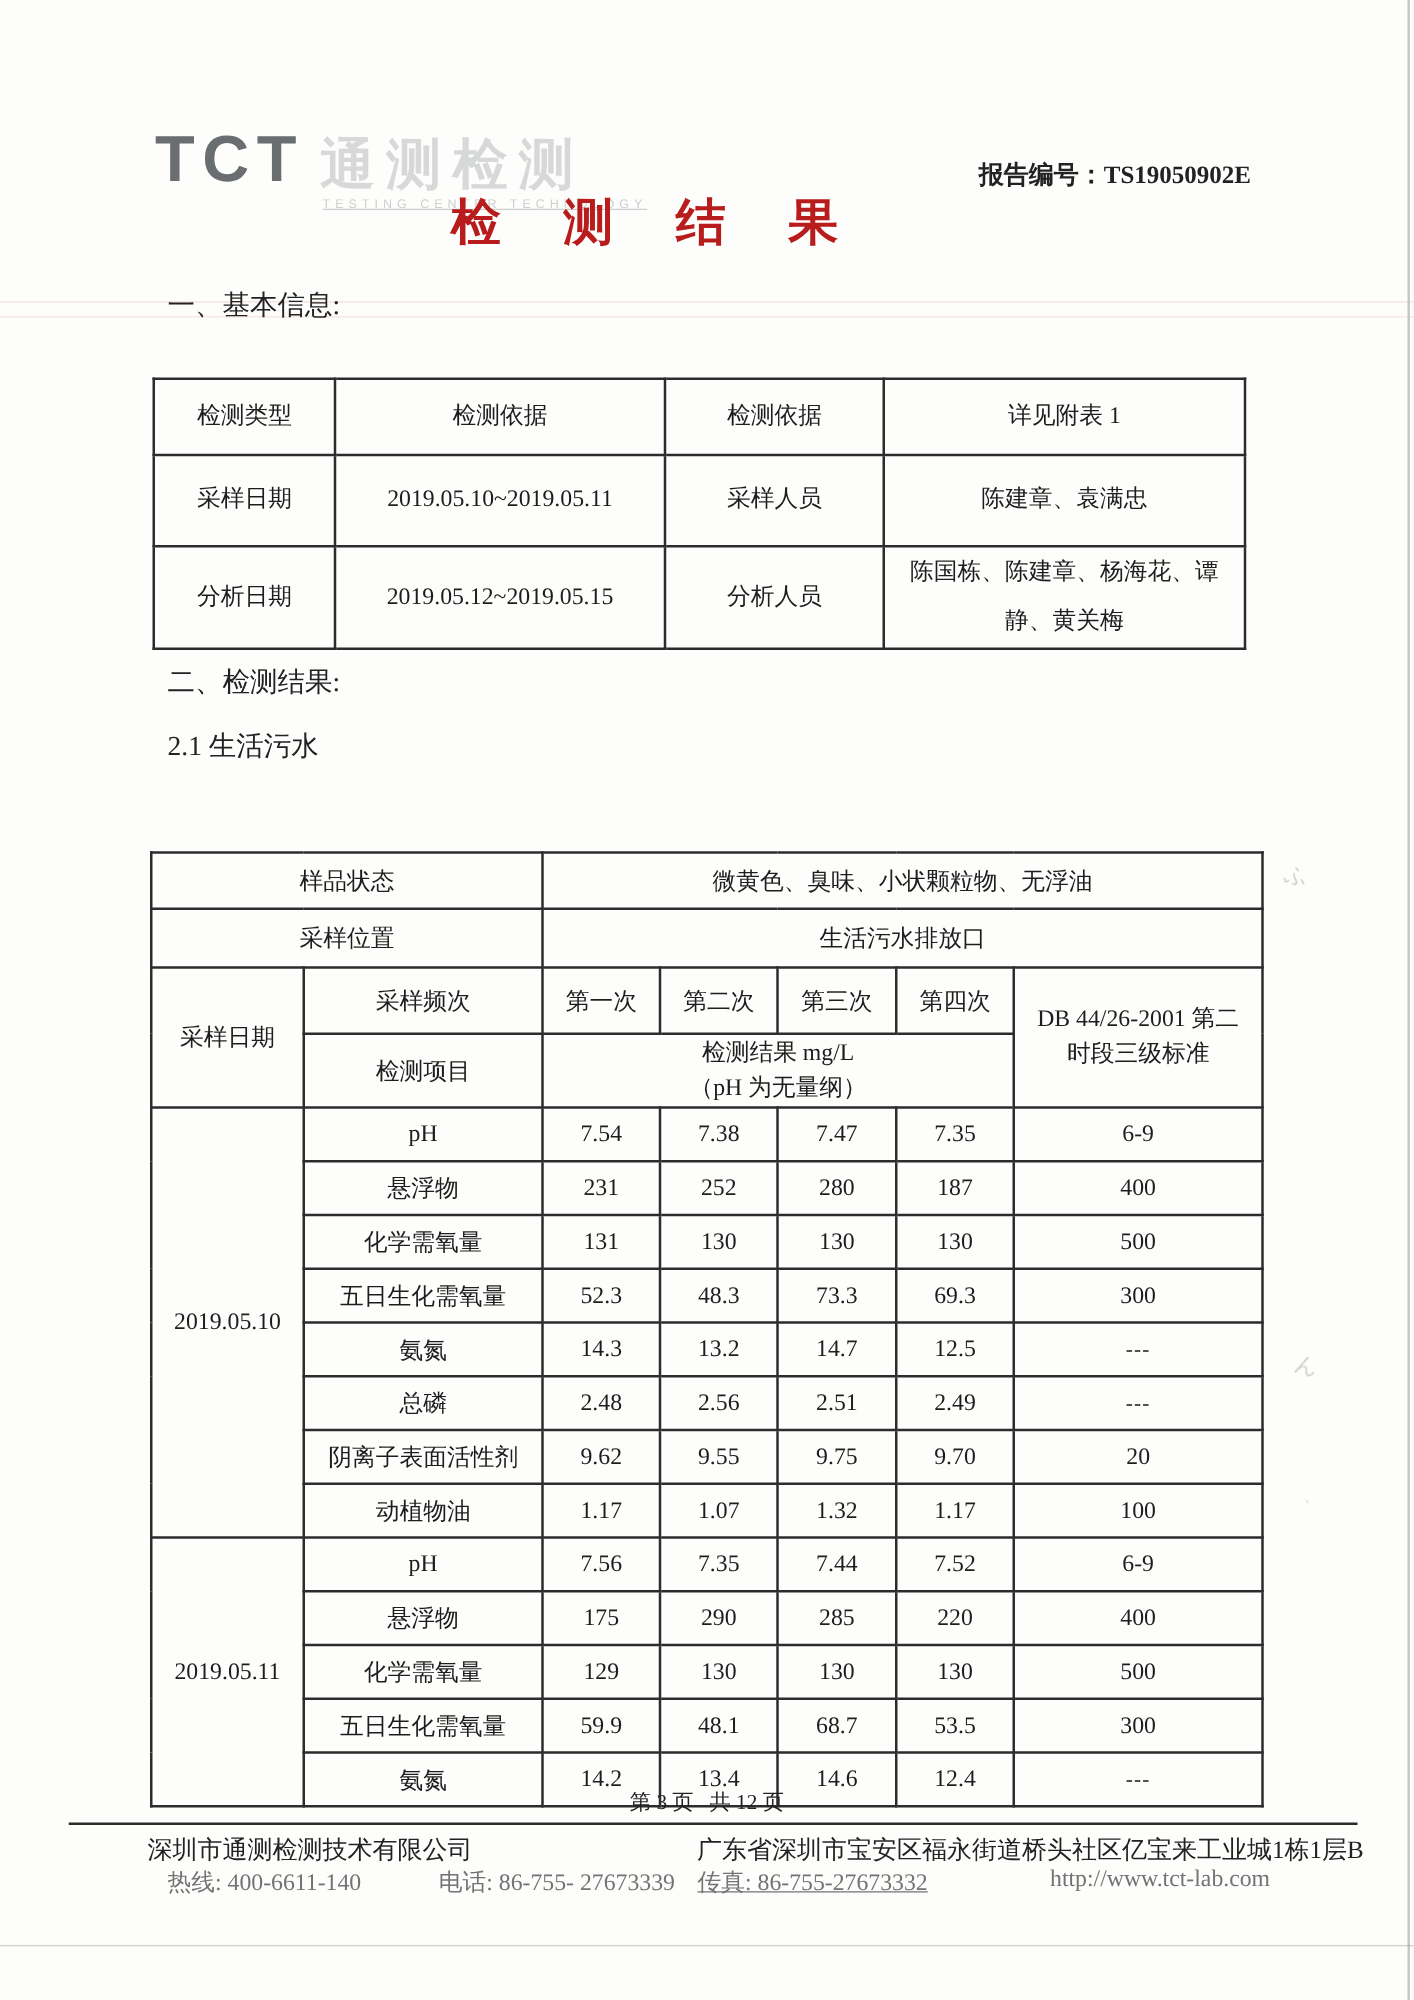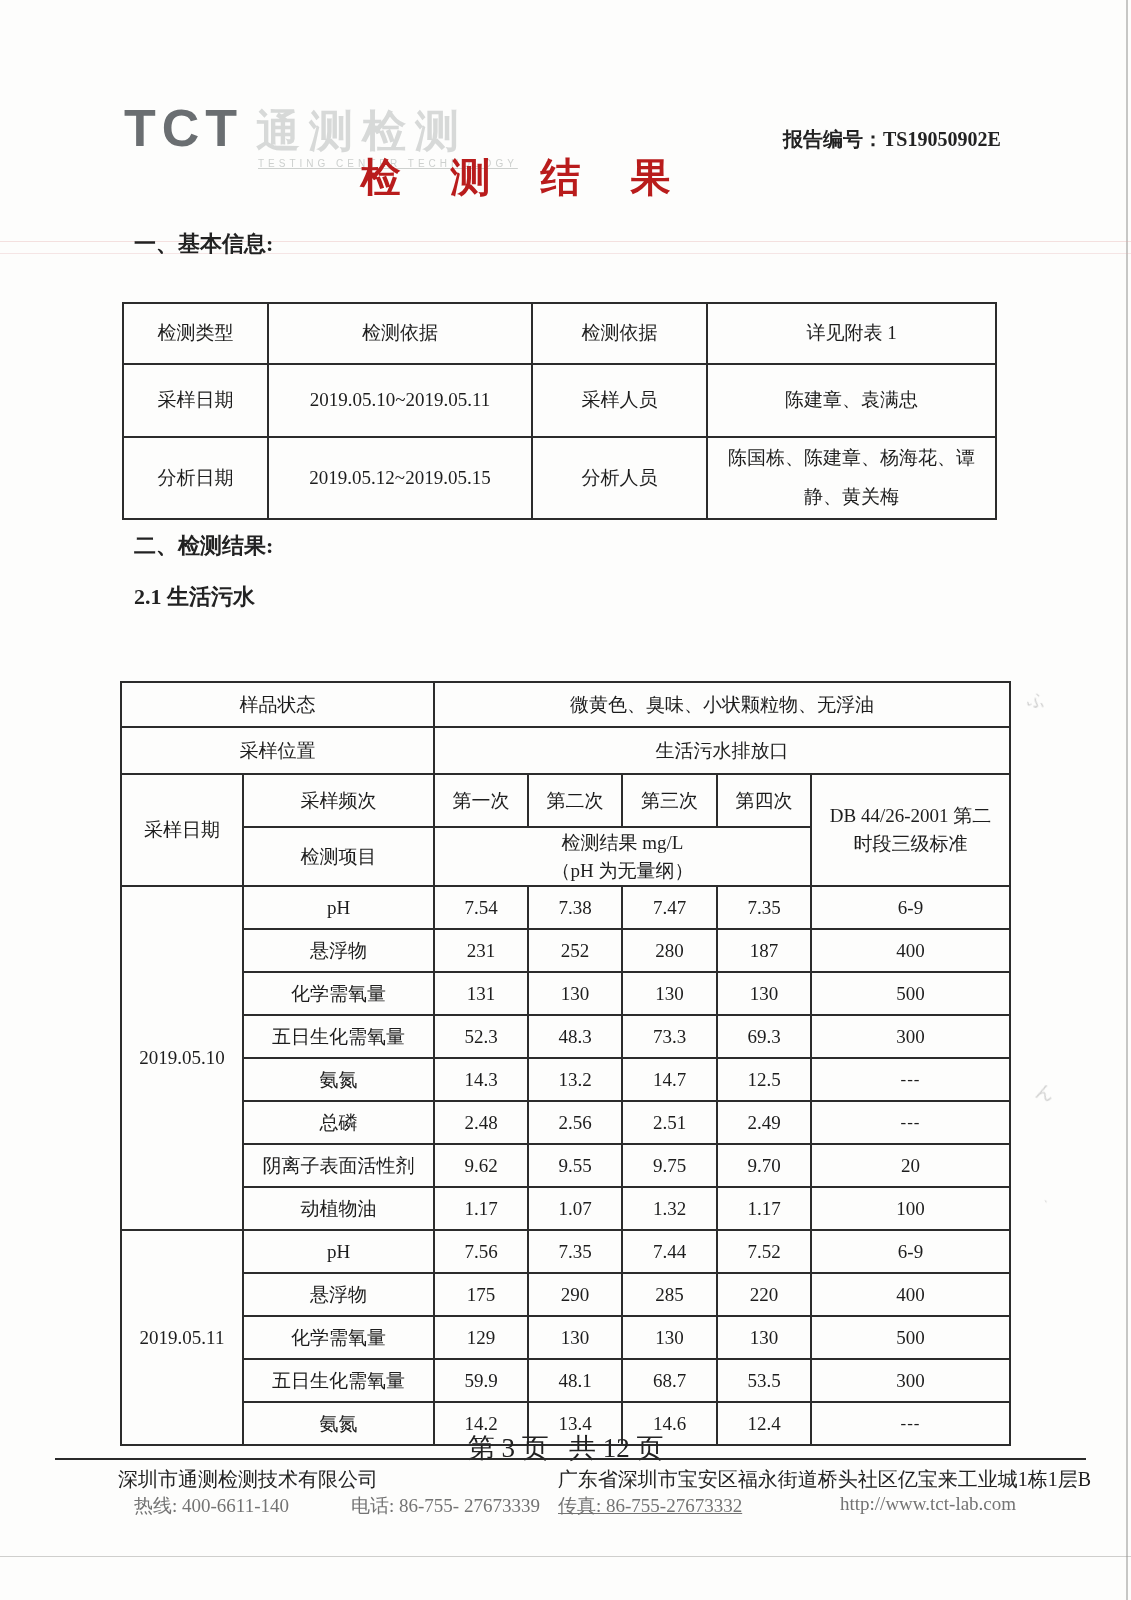--- a/index.html
+++ b/index.html
@@ -28,21 +28,21 @@
   .logo-sub{
     position:absolute;left:134px;top:62px;font-family:"Liberation Sans","DejaVu Sans",sans-serif;
     font-size:10px;color:#cdd0ce;letter-spacing:4px;white-space:nowrap;text-decoration:underline;
   }
   .report-no{position:absolute;left:783px;top:126px;font-size:20px;font-weight:bold;color:#222;white-space:nowrap;}
   .doc-title{
     position:absolute;left:0;top:150px;width:1031px;text-align:center;
     font-size:40px;font-weight:bold;color:#b91c1c;letter-spacing:50px;text-indent:50px;white-space:nowrap;
   }
   
-  .sec-heading{position:absolute;font-size:22px;font-weight:bold;color:#222;white-space:nowrap;}
+  .sec-heading{position:absolute;font-size:22px;font-weight:normal;color:#222;white-space:nowrap;}
   .h-basic{left:134px;top:229px;}
   .h-results{left:134px;top:531px;}
   .h-sub{left:134px;top:582px;}
   
   table{border-collapse:collapse;table-layout:fixed;margin-top:15px;}
   td{
     border:2px solid #2c2c2c;text-align:center;vertical-align:middle;
     font-size:19px;color:#1d1d1d;padding:0 4px;overflow:hidden;
   }
   .tbl-basic{position:absolute;left:122px;top:287px;width:873px;}
@@ -54,21 +54,21 @@
   .tbl-results .hA{height:45px;}
   .tbl-results .hB{height:47px;}
   .tbl-results .hC{height:53px;}
   .tbl-results .hD{height:59px;}
   .tbl-results .dr{height:43px;}
   .two-line{line-height:1.45;}
   .dashes{font-size:17px;letter-spacing:1px;}
   
   .page-num{
     position:absolute;left:0;top:1430px;width:1131px;text-align:center;
-    font-size:27px;color:#222;white-space:pre;
+    font-size:17px;color:#222;white-space:pre;
   }
   .footer-rule{position:absolute;left:55px;top:1458px;width:1031px;height:2px;background:#2b2b2b;}
   .ft{position:absolute;font-size:20px;color:#222;white-space:nowrap;}
   .ft-company{left:118px;top:1466px;}
   .ft-address{right:40px;top:1466px;}
   .ft2{position:absolute;top:1493px;font-size:19px;color:#737373;white-space:nowrap;text-align:center;}
   .ft-hotline{left:134px;}
   .ft-tel{left:351px;}
   .ft-fax{left:558px;text-decoration:underline;}
   .ft-web{left:840px;}

